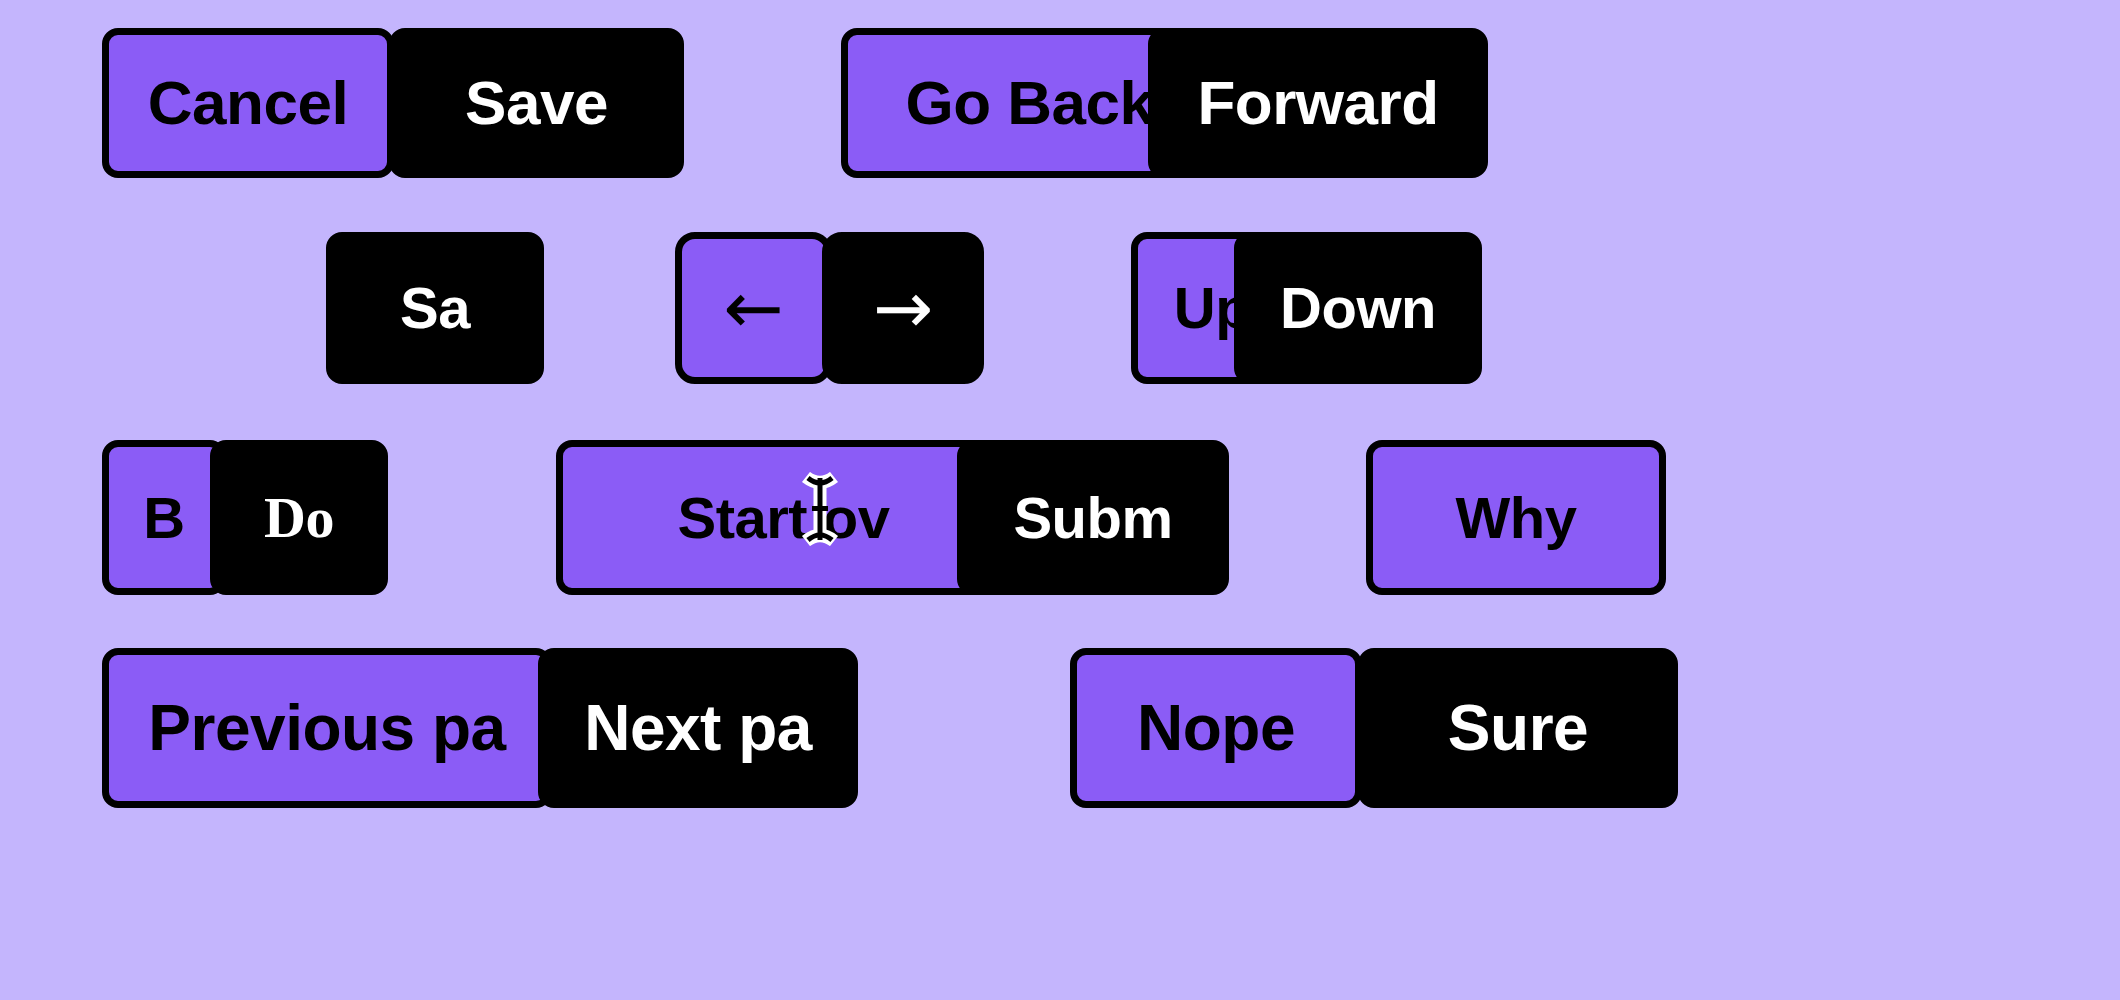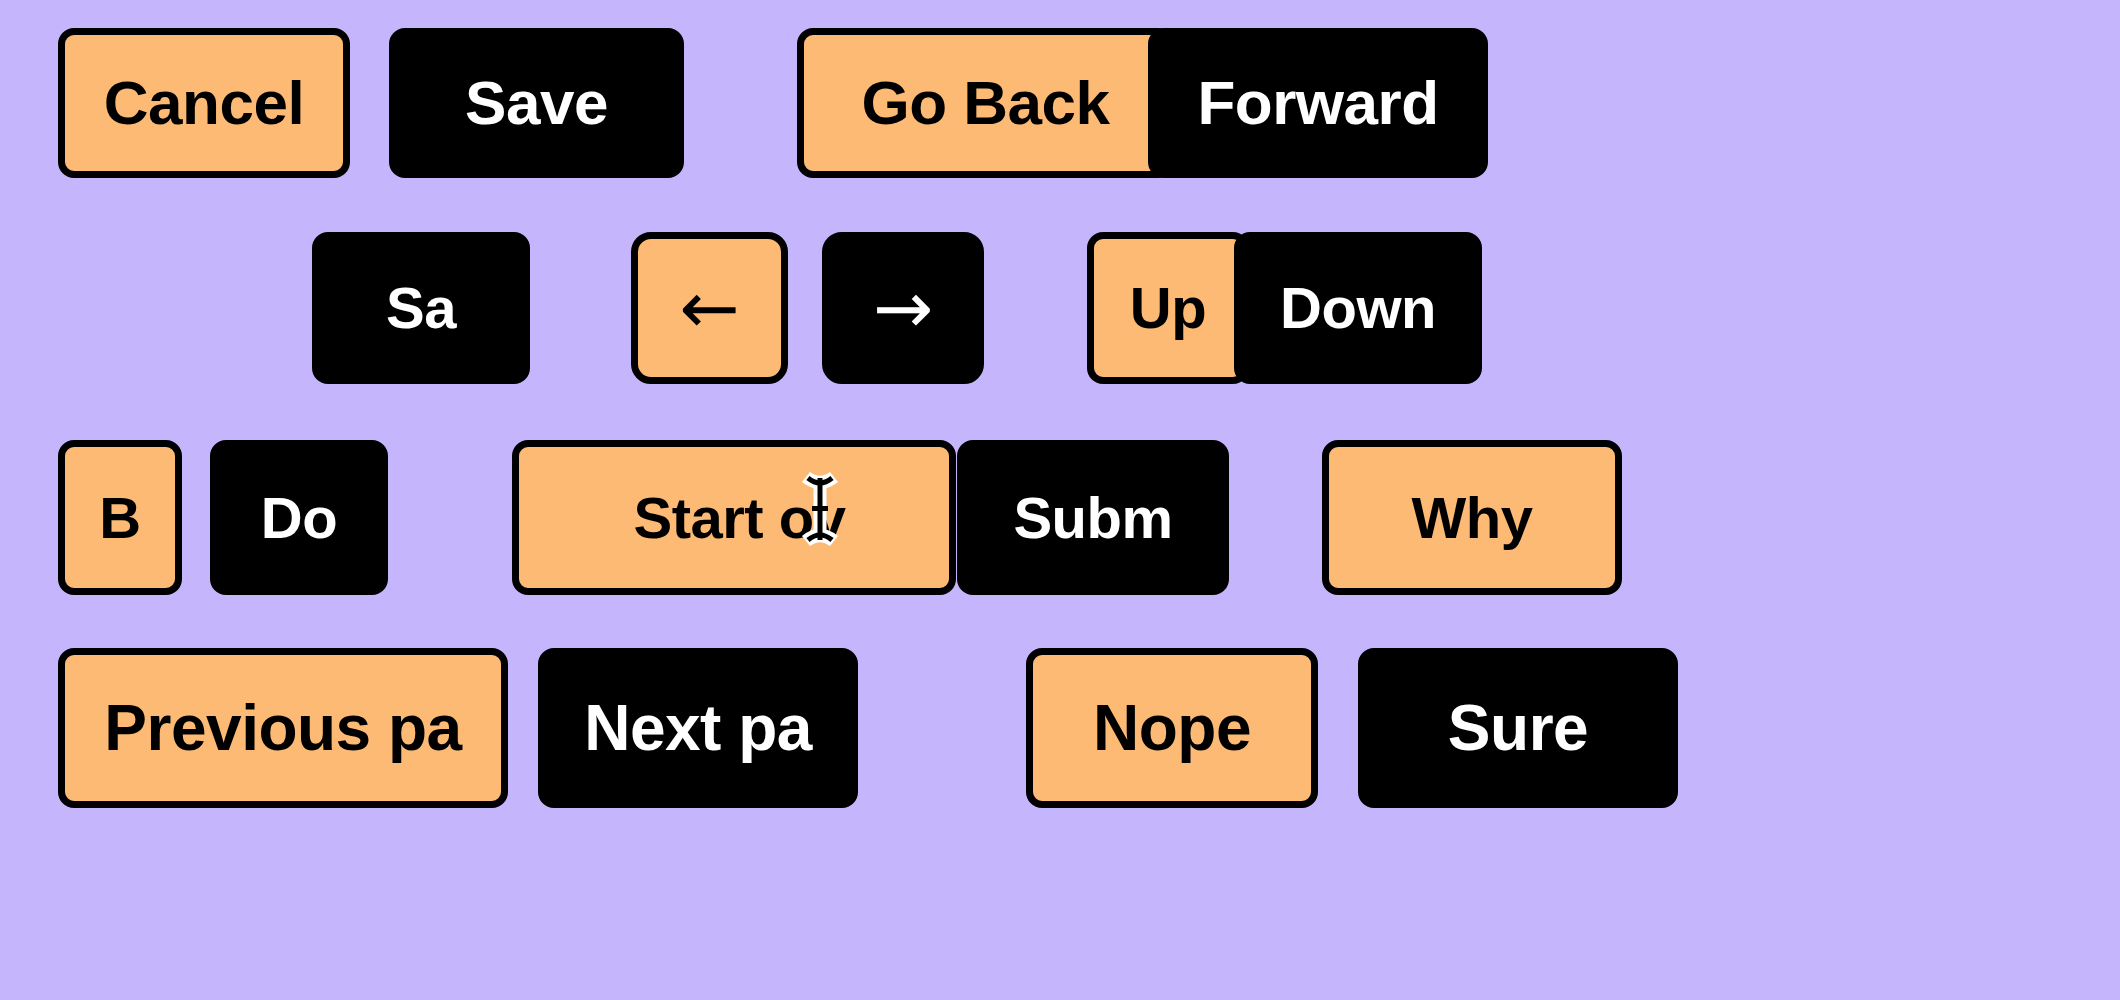--- a/index.html
+++ b/index.html
@@ -27,23 +27,24 @@
     align-items: center;
     justify-content: center;
     font-family: "Liberation Sans", sans-serif;
     font-weight: bold;
     line-height: 1;
     white-space: nowrap;
     letter-spacing: -0.5px;
     user-select: none;
   }
   .btn.outline {
-    background: #fdba74;
+    background: #8b5cf6;
     color: #000000;
     border: 7px solid #000000;
+    margin-left: 44px;
   }
   .btn.filled {
     background: #000000;
     color: #ffffff;
     border: 7px solid #000000;
     text-align: center;
   }
   
   .r1 { height: 150px; top: 28px; border-radius: 16px; font-size: 62px; }
   
@@ -82,40 +83,40 @@
   <div class="btn filled r1" style="left:389px; width:295px;">
     <span>Save</span>
   </div>
   <div class="btn outline r1" style="left:797px; width:377px;">
     <span>Go Back</span>
   </div>
   <div class="btn filled r1" style="left:1148px; width:340px;">
     <span>Forward</span>
   </div>
 
-  <div class="btn filled r2" style="left:312px; width:218px;">
+  <div class="btn filled r2" style="left:326px; width:218px;">
     <span>Sa</span>
   </div>
   <div class="btn outline r2 sq" style="left:631px; width:157px;">
     <span class="arrow-glyph">←</span>
   </div>
   <div class="btn filled r2 sq" style="left:822px; width:162px;">
     <span class="arrow-glyph">→</span>
   </div>
   <div class="btn outline r2" style="left:1087px; width:162px;">
     <span>Up</span>
   </div>
   <div class="btn filled r2" style="left:1234px; width:248px;">
     <span>Down</span>
   </div>
 
   <div class="btn outline r3" style="left:58px;  width:124px;">
     <span>B</span>
   </div>
-  <div class="btn filled r3" style="left:210px; width:178px;">
+  <div class="btn filled r3" style="left:210px; width:178px;font-family:Liberation Serif, serif;">
     <span>Do</span>
   </div>
   <div class="btn outline r3" style="left:512px; width:444px;padding-left:11px;">
     <span>Start ov</span>
   </div>
   <div class="btn filled r3" style="left:957px; width:272px;">
     <span>Subm</span>
   </div>
   <div class="btn outline r3" style="left:1322px; width:300px;">
     <span>Why</span>

